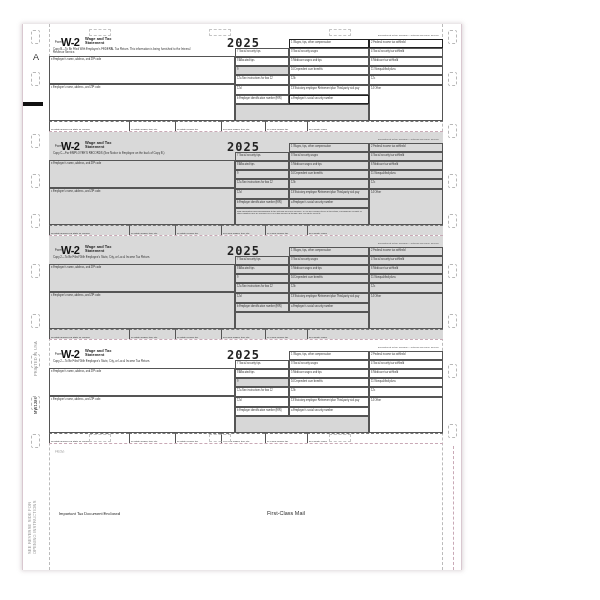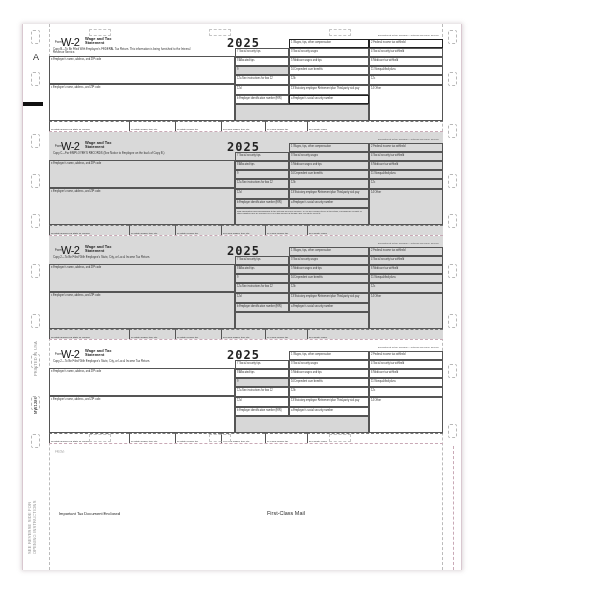--- a/index.html
+++ b/index.html
@@ -12,21 +12,21 @@
   .letterA { position:absolute; left:10px; top:28px; font-size:9px; color:#222; }
   .blackbar { position:absolute; left:0; top:78px; width:20px; height:4px; background:#111; }
   .sideText { position:absolute; font-size:4px; color:#999; transform:rotate(-90deg); transform-origin:left top; white-space:nowrap; letter-spacing:0.2px; }
   .copy { position:absolute; left:26px; width:394px; height:103px; border-bottom:1px dashed #c9a9b6; }
   .copy.gray .body { background-color:#d9d9d9;
       background-image: radial-gradient(#b9b9b9 0.5px, transparent 0.6px); background-size:2px 2px; }
   .body { position:absolute; left:0; top:0; width:100%; height:100%; }
   .hdr-holes { position:absolute; top:0; left:0; width:100%; height:8px; }
   .hdr-holes .ph { position:absolute; top:1px; width:20px; height:5px; border:1px dashed #c4c4c4; border-radius:1px; }
   .formlabel { position:absolute; left:6px; top:12px; font-size:3px; color:#333; }
-  .w2 { position:absolute; left:12px; top:8px; font-size:11px; font-weight:normal; color:#111; letter-spacing:-0.5px; }
+  .w2 { position:absolute; left:12px; top:8px; font-size:11px; font-weight:bold; color:#111; letter-spacing:-0.5px; }
   .wts { position:absolute; left:36px; top:9px; font-size:4px; font-weight:bold; color:#222; line-height:4px; width:40px; }
   .year { position:absolute; left:178px; top:8px; font-size:12px; font-weight:bold; color:#222; letter-spacing:1px; font-family:"DejaVu Sans Mono", monospace; }
   .copyline { position:absolute; left:4px; top:20px; font-size:2.8px; color:#333; line-height:3.2px; width:140px; }
   .omb { position:absolute; left:225px; top:19px; font-size:2.5px; color:#555; }
   .dept { position:absolute; right:4px; top:6px; font-size:2.5px; color:#555; }
   .box { position:absolute; border:0.5px solid #555; box-sizing:border-box; font-size:2.6px; color:#333; padding:0.5px 1px; overflow:hidden; }
   .box.thick { border:1px solid #222; }
   .box.shade { background:#d7d7d7; }
   .statebar { position:absolute; left:0; width:100%; height:10px; }
   .statebar .sbox { position:absolute; top:0; height:10px; border-top:0.5px dashed #777; border-left:0.5px solid #555; box-sizing:border-box; font-size:2.4px; color:#333; padding-top:6px; padding-left:1px; }

